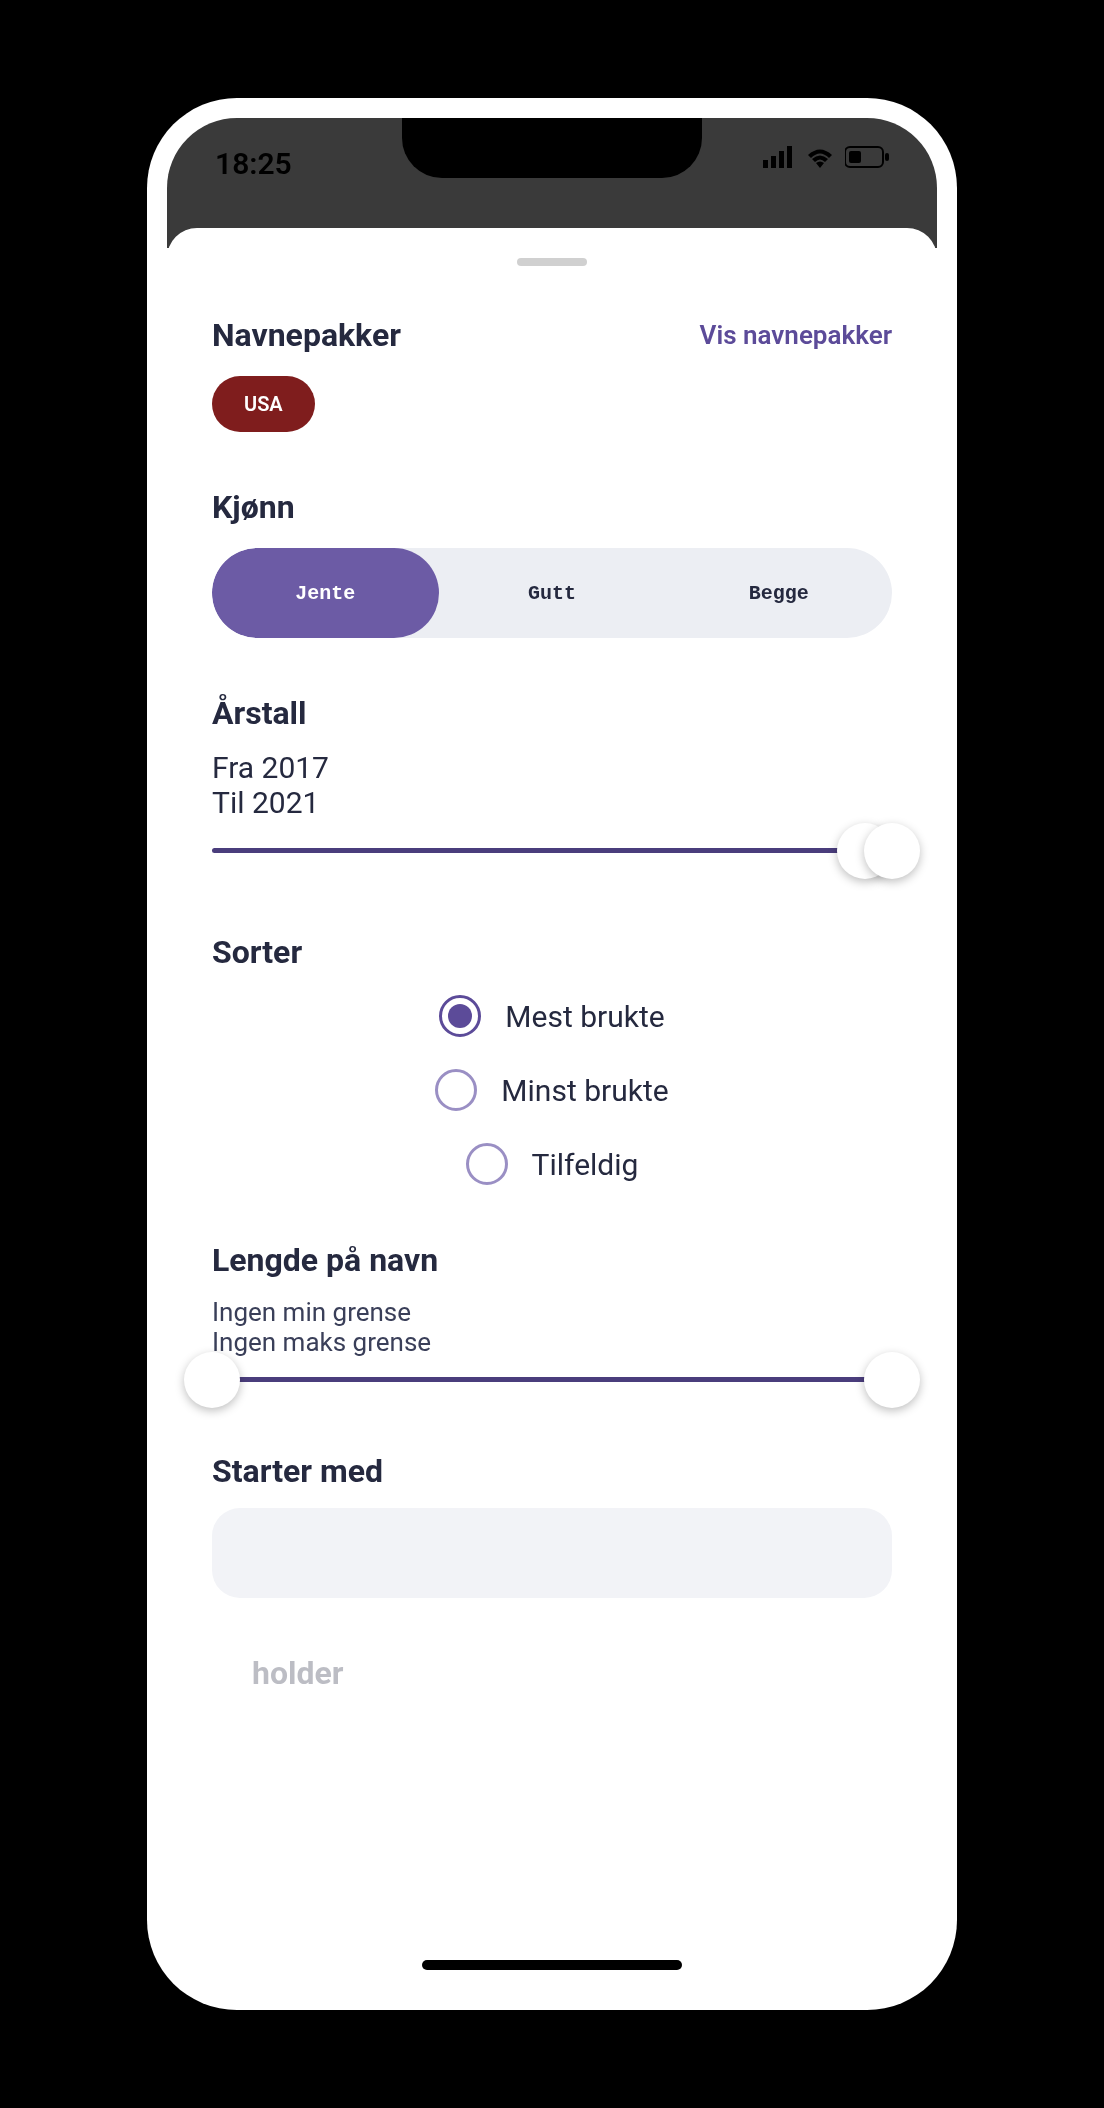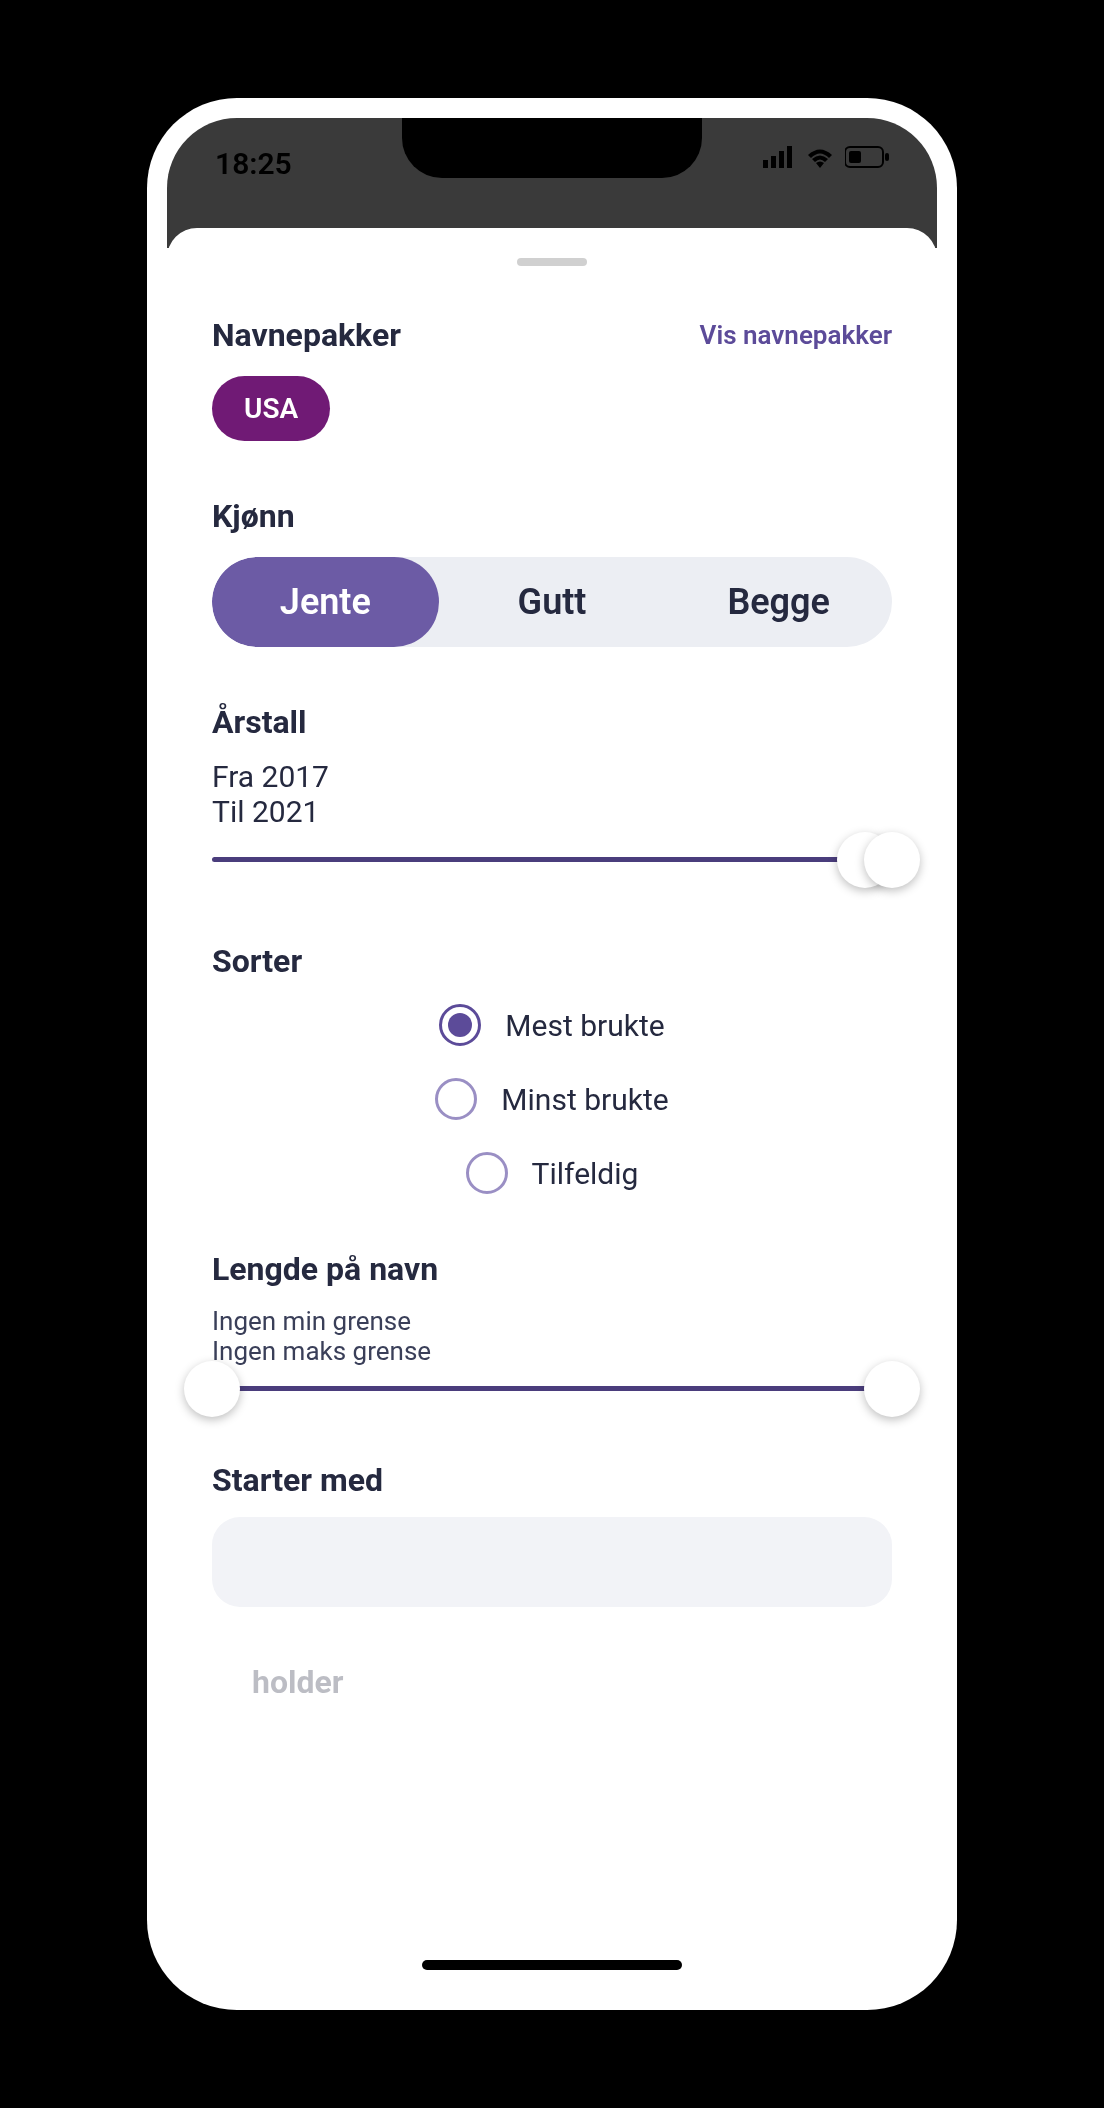--- a/index.html
+++ b/index.html
@@ -96,43 +96,44 @@
       font-weight: 700;
       color: #25293f;
     }
     .section-link {
       font-size: 26px;
       font-weight: 600;
       color: #5c4b99;
     }
     .chip {
       display: inline-block;
-      background: #701a75;
+      background: #7f1d1d;
       color: #fff;
-      font-size: 28px;
+      font-size: 20px;
       font-weight: 600;
       padding: 16px 32px;
       border-radius: 40px;
     }
     .segmented {
       display: flex;
       background: #eceef3;
       border-radius: 45px;
       overflow: hidden;
       height: 90px;
     }
     .segment {
       flex: 1;
       display: flex;
       align-items: center;
       justify-content: center;
-      font-size: 36px;
+      font-size: 20px;
       font-weight: 600;
       color: #25293f;
       cursor: pointer;
+      font-family: Liberation Mono, monospace;
     }
     .segment.active {
       background: #6c5ba5;
       color: #fff;
       border-radius: 45px;
     }
     .range-labels {
       display: flex;
       justify-content: space-between;
       margin-top: 18px;

